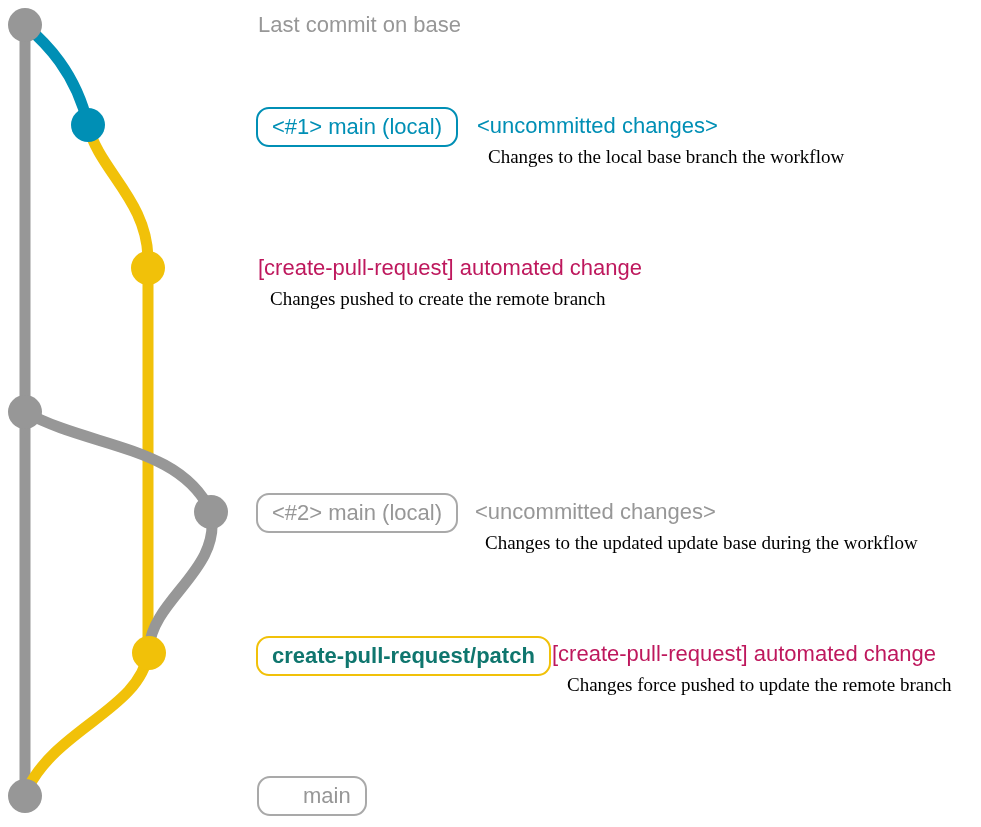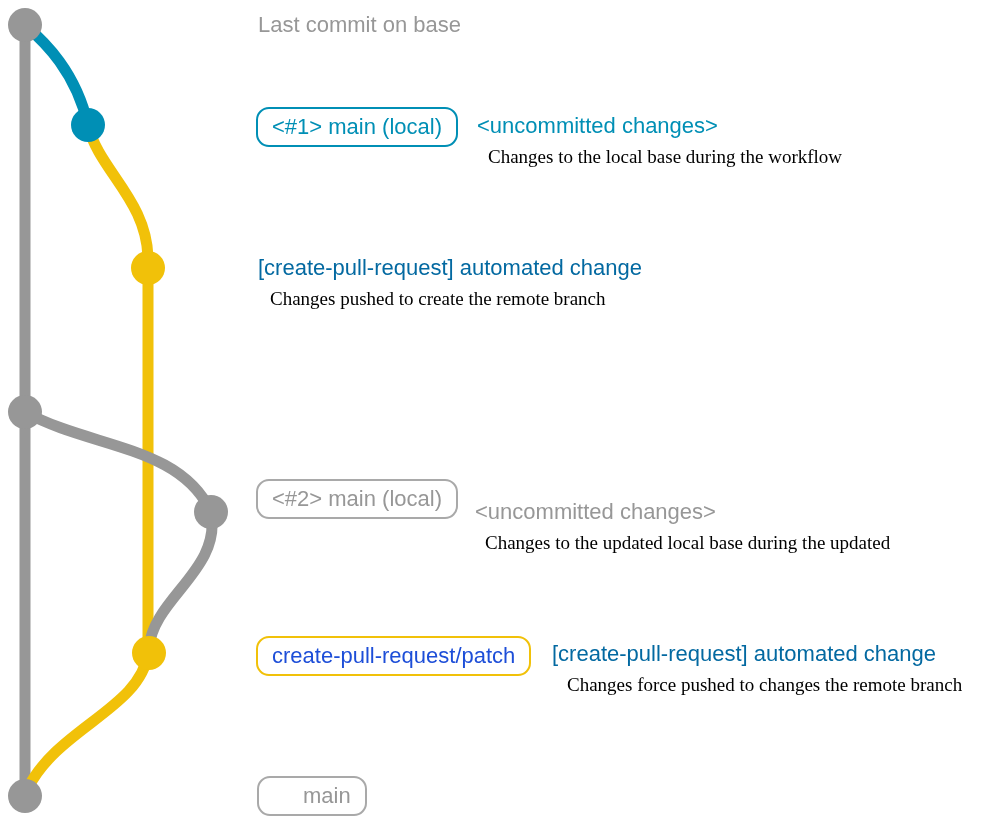--- a/index.html
+++ b/index.html
@@ -7,40 +7,40 @@
     position:relative;
     width:981px;height:827px;
     background:#ffffff;
     font-family:"Liberation Sans","DejaVu Sans",sans-serif;
     overflow:hidden;
   }
   .graph-svg{position:absolute;left:0;top:0;}
   .txt{position:absolute;white-space:nowrap;line-height:24px;font-size:22px;}
   .sans-grey{color:#979797;}
   .sans-blue{color:#008fb5;}
-  .sans-yellow{color:#0369a1;}
+  .sans-yellow{color:#be185d;}
   .note{
     position:absolute;white-space:nowrap;
     font-family:"Liberation Serif","DejaVu Serif",serif;
     font-size:19px;line-height:24px;color:#000000;
   }
   .branch-box{
     position:absolute;
     box-sizing:border-box;
     height:40px;line-height:36px;
     padding:0 14px;
     border:2px solid;
     border-radius:13px;
     font-size:22px;
     background:#ffffff;
     white-space:nowrap;
   }
   .box-blue{border-color:#008fb5;color:#008fb5;}
   .box-grey{border-color:#a9a9a9;color:#979797;}
-  .box-yellow{border-color:#f1c109;color:#1d4ed8;}
+  .box-yellow{border-color:#f1c109;color:#0f766e;font-weight:bold;}
 </style>
 </head>
 <body>
 
 <div class="stage">
 
   <svg class="graph-svg" width="250" height="827" viewBox="0 0 250 827">
     <g fill="none" stroke-width="11" stroke-linecap="round">
 
       <path d="M88,125 C98,170 148,200 148,260 L148,653" stroke="#f1c109"></path>
@@ -63,29 +63,29 @@
       <circle cx="211" cy="512" r="17" fill="#979797"></circle>
       <circle cx="149" cy="653" r="17" fill="#f1c109"></circle>
       <circle cx="25" cy="796" r="17" fill="#979797"></circle>
     </g>
   </svg>
 
   <div class="txt sans-grey" style="left:258px;top:13px;">Last commit on base</div>
 
   <div class="branch-box box-blue" style="left:256px;top:107px;">&lt;#1&gt; main (local)</div>
   <div class="txt sans-blue" style="left:477px;top:114px;">&lt;uncommitted changes&gt;</div>
-  <div class="note" style="left:488px;top:145px;">Changes to the local base during the workflow</div>
+  <div class="note" style="left:488px;top:145px;">Changes to the local base branch the workflow</div>
 
   <div class="txt sans-yellow" style="left:258px;top:256px;">[create-pull-request] automated change</div>
   <div class="note" style="left:270px;top:287px;font-family:Liberation Serif, serif;">Changes pushed to create the remote branch</div>
 
 
-  <div class="branch-box box-grey" style="left:256px;top:479px;">&lt;#2&gt; main (local)</div>
+  <div class="branch-box box-grey" style="left:256px;top:493px;">&lt;#2&gt; main (local)</div>
   <div class="txt sans-grey" style="left:475px;top:500px;">&lt;uncommitted changes&gt;</div>
-  <div class="note" style="left:485px;top:531px;">Changes to the updated local base during the updated</div>
+  <div class="note" style="left:485px;top:531px;">Changes to the updated update base during the workflow</div>
 
   <div class="branch-box box-yellow" style="left:256px;top:636px;">create-pull-request/patch</div>
   <div class="txt sans-yellow" style="left:552px;top:642px;">[create-pull-request] automated change</div>
-  <div class="note" style="left:567px;top:673px;">Changes force pushed to changes the remote branch</div>
+  <div class="note" style="left:567px;top:673px;">Changes force pushed to update the remote branch</div>
 
   <div class="branch-box box-grey" style="left:257px;top:776px;padding-left:44px;">main</div>
 
 </div>
 
 </body></html>

